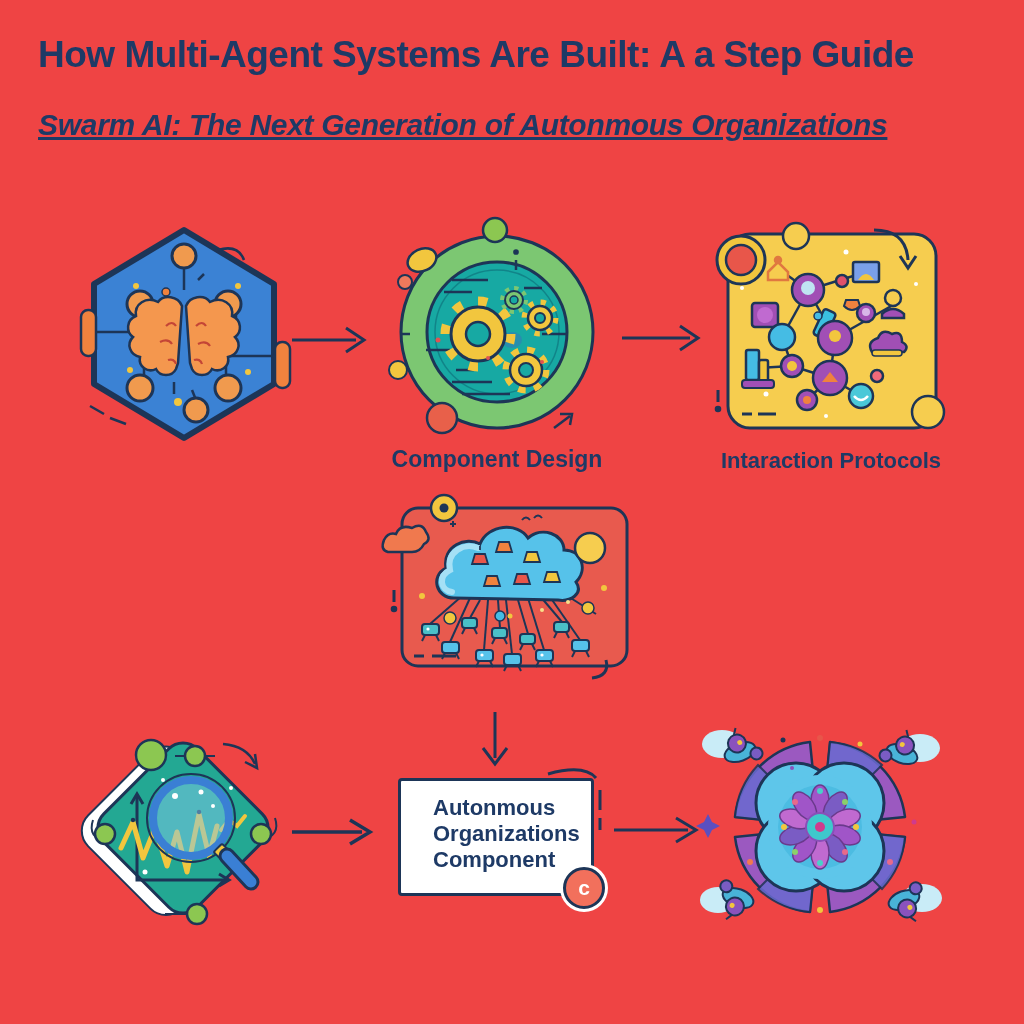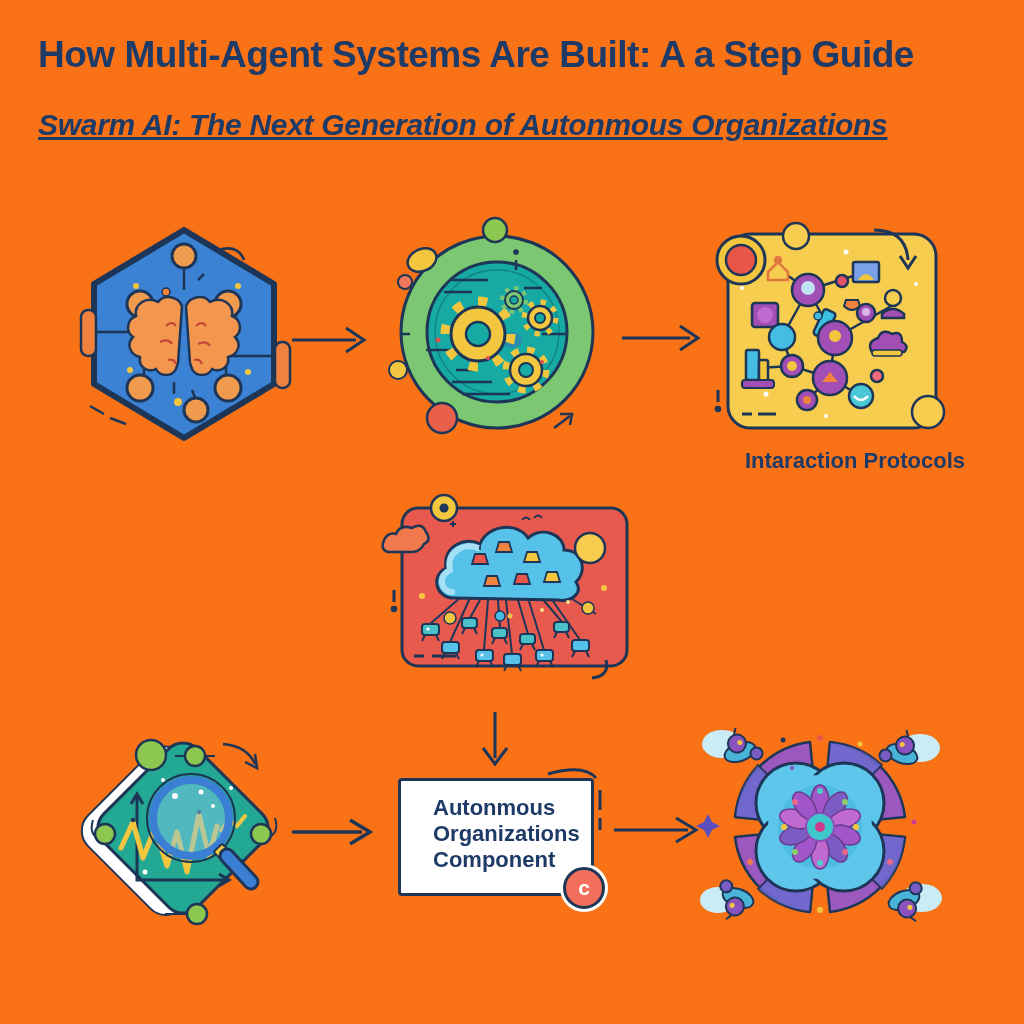--- a/index.html
+++ b/index.html
@@ -1,18 +1,18 @@
 <!DOCTYPE html>
 <html><head>
 <meta charset="utf-8">
 <style>
   * { margin:0; padding:0; box-sizing:border-box; }
   html,body { width:1024px; height:1024px; background:#ffffff; overflow:hidden;
     font-family:"Liberation Sans", sans-serif; }
-  .canvas { position:relative; width:1024px; height:1024px; background:#f97316; }
+  .canvas { position:relative; width:1024px; height:1024px; background:#ef4444; }
 
   .title { position:absolute; left:38px; top:34px; width:950px;
     font-size:37px; font-weight:bold; color:#1e3a66; letter-spacing:-0.5px; }
   .subtitle { position:absolute; left:38px; top:108px; width:950px;
     font-size:30px; font-weight:bold; font-style:italic; color:#1e3a66; letter-spacing:-0.3px;text-decoration:underline; }
 
   .node { position:absolute; }
   .node svg { overflow:visible; display:block; }
 
   .step-label { position:absolute; text-align:center;
@@ -156,20 +156,21 @@
       <circle cx="50" cy="196" r="15" fill="#e8604a" stroke="#1d3557" stroke-width="2.5"></circle>
       <g stroke="#1d3557" stroke-width="2.5" fill="none">
         <line x1="124" y1="38" x2="124" y2="48"></line>
           <circle cx="124" cy="30" r="1.6" fill="#1d3557"></circle>
         <line x1="10" y1="112" x2="18" y2="112"></line>
         <line x1="162" y1="206" x2="178" y2="194"></line>
           <polyline points="168,192 180,192 178,203"></polyline>
       </g>
     </svg>
   </div>
+  <div class="step-label" style="left:382px; top:446px; width:230px;">Component Design</div>
 
   <svg class="arrow" style="left:618px; top:318px;" width="90" height="40">
     <g stroke="#1d3557" stroke-width="3" fill="none">
       <line x1="4" y1="20" x2="72" y2="20"></line>
         <polyline points="62,8 80,20 62,32"></polyline>
     </g>
   </svg>
 
   <div class="node" style="left:706px; top:224px;">
     <svg width="250" height="215" viewBox="0 0 250 215">
@@ -253,21 +254,21 @@
           <polyline points="194,32 202,44 210,32"></polyline>
       </g>
       <g stroke="#1d3557" stroke-width="3" fill="none">
         <line x1="12" y1="166" x2="12" y2="178"></line>
           <circle cx="12" cy="185" r="1.8" fill="#1d3557"></circle>
         <line x1="36" y1="190" x2="46" y2="190"></line>
           <line x1="52" y1="190" x2="70" y2="190"></line>
       </g>
     </svg>
   </div>
-  <div class="step-label" style="left:716px; top:448px; width:230px; font-size:22px;margin-left:24px;">Intaraction Protocols</div>
+  <div class="step-label" style="left:716px; top:448px; width:230px; font-size:22px;">Intaraction Protocols</div>
 
   <div class="node" style="left:392px; top:498px;">
     <svg width="248" height="188" viewBox="0 0 248 188">
       <rect x="10" y="10" width="225" height="158" rx="16" fill="#e85a4e" stroke="#1d3557" stroke-width="3"></rect>
 
       <g stroke="#1d3557" stroke-width="2">
         <line x1="70" y1="98" x2="38" y2="126"></line>
           <line x1="78" y1="100" x2="58" y2="144"></line>
         <line x1="88" y1="102" x2="78" y2="120"></line>
           <line x1="96" y1="102" x2="92" y2="152"></line>

